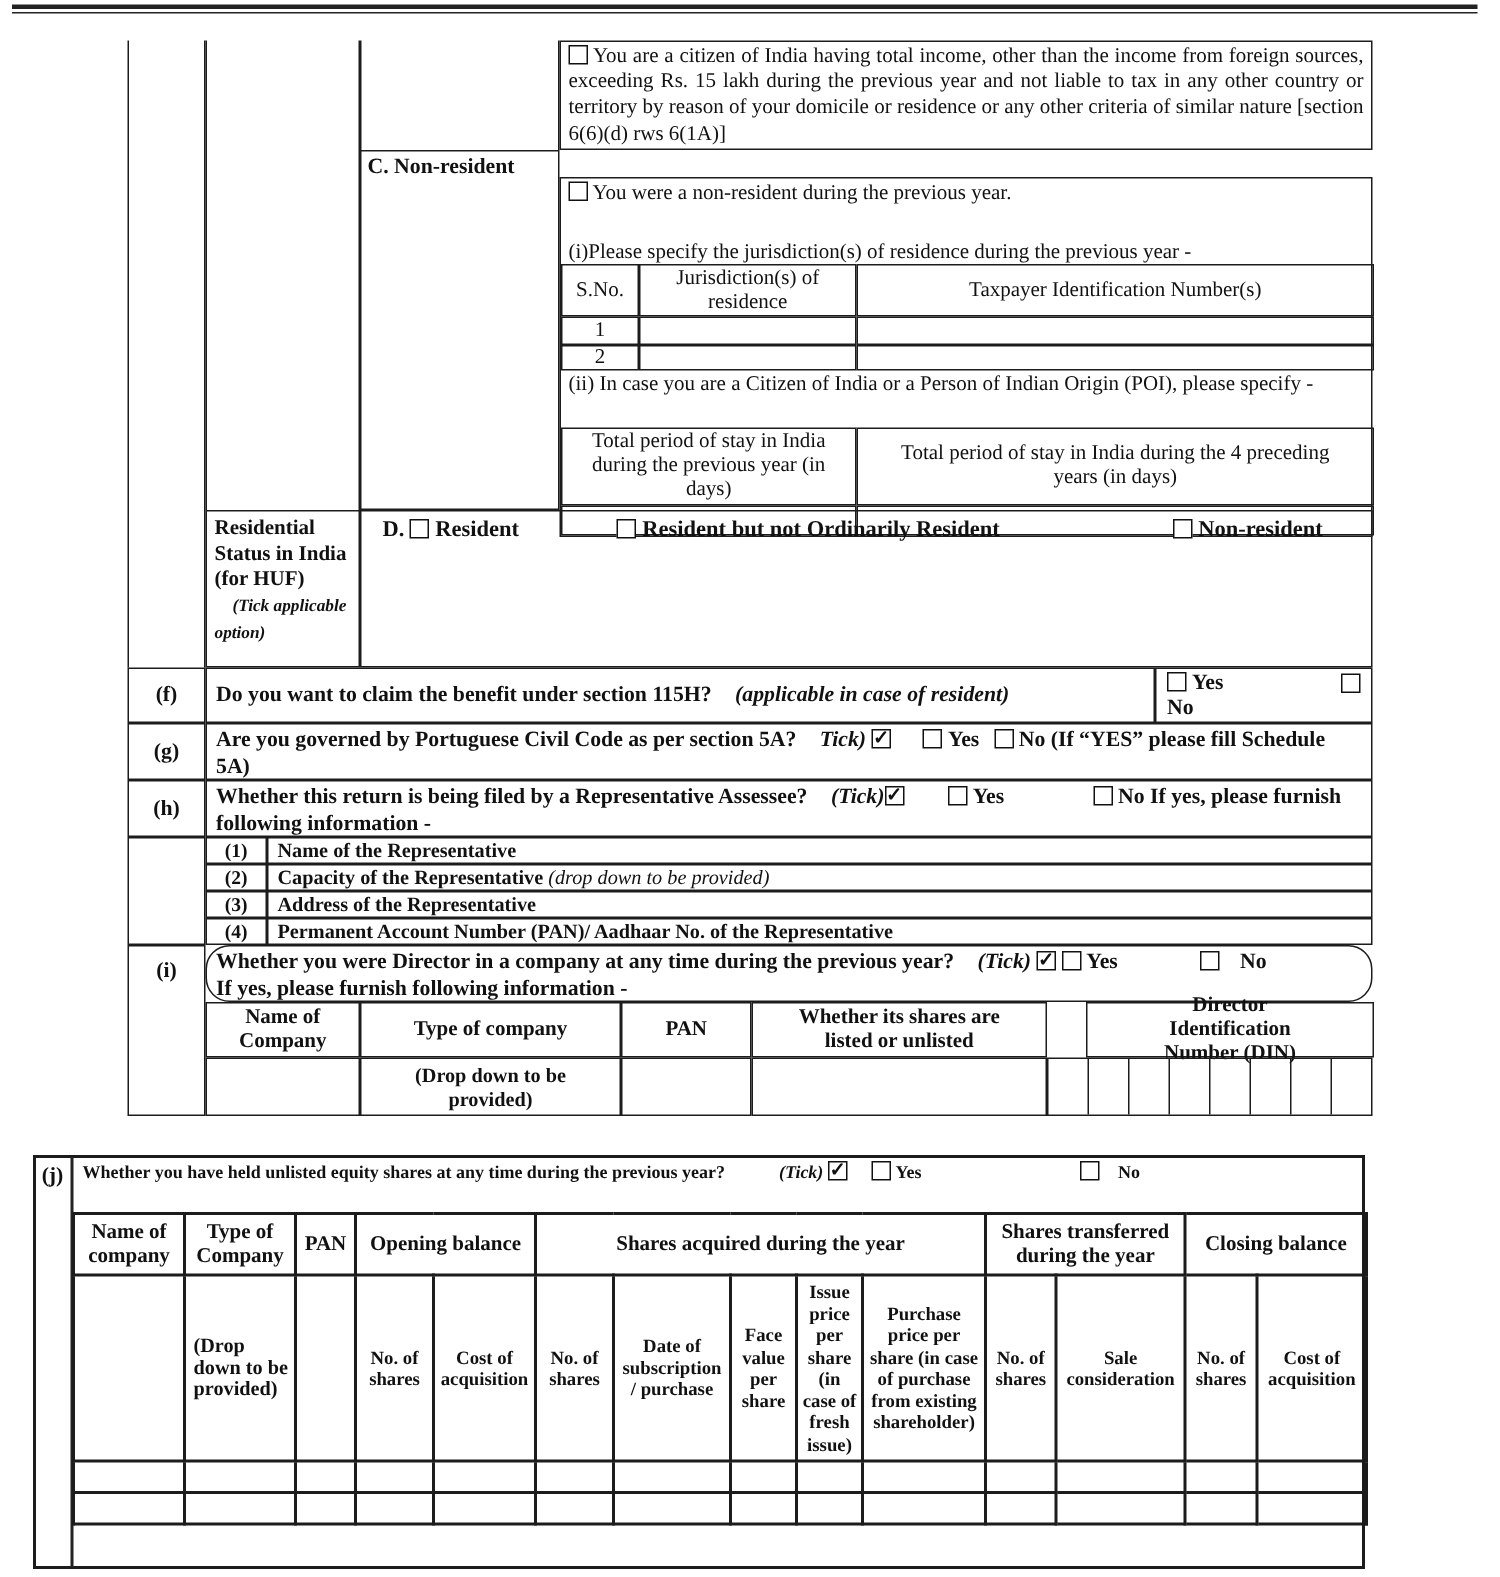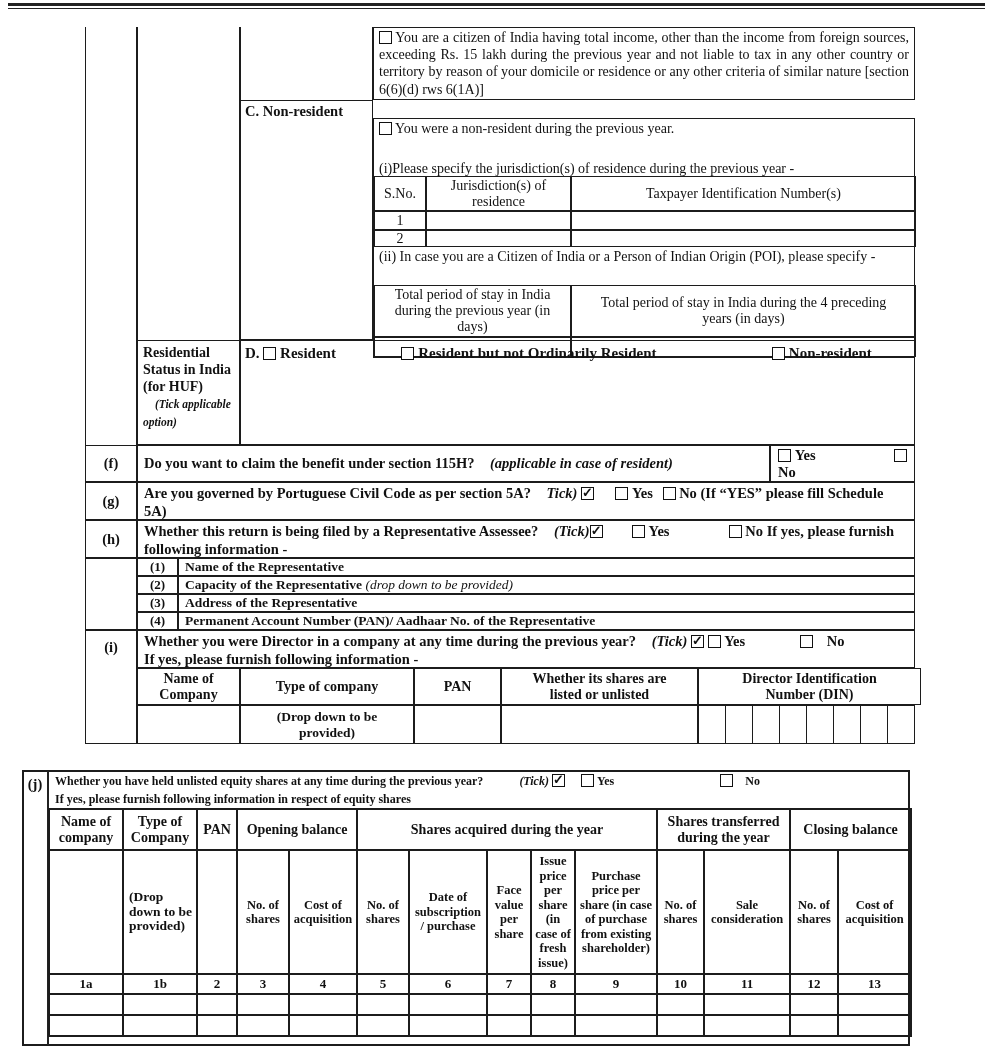--- a/index.html
+++ b/index.html
@@ -71,21 +71,21 @@
     <div class="cell ctr" style="left:0;top:166px;width:197px;height:52px;padding:0 6px;">Total period of stay in India during the previous year (in days)</div>
     <div class="cell ctr" style="left:197px;top:166px;width:345px;height:52px;padding:0 20px;">Total period of stay in India during the 4 preceding years (in days)</div>
     <div class="cell" style="left:0;top:218px;width:197px;height:20px;"></div>
     <div class="cell" style="left:197px;top:218px;width:345px;height:20px;"></div>
   </div>
 
   <div class="cell" style="left:137px;top:340px;width:103px;height:105px;padding:3px 5px;font-size:14px;line-height:17px;">
     <span class="b">Residential Status in India (for HUF)</span><br>
     <span class="bi" style="font-size:11.5px;">(Tick applicable option)</span>
   </div>
-  <div class="cell" style="left:240px;top:340px;width:675px;height:105px;padding:4px 4px;font-size:15px;white-space:nowrap;">
+  <div class="cell" style="left:240px;top:340px;width:675px;height:105px;padding:4px 14px;font-size:15px;white-space:nowrap;">
     <span class="b">D.</span>
     <span class="cb"></span>
     <span class="b">Resident</span>
     <span class="sp" style="width:58px"></span>
     <span class="cb"></span>
     <span class="b">Resident but not Ordinarily Resident</span>
     <span class="sp" style="width:108px"></span>
     <span class="cb"></span>
     <span class="b">Non-resident</span>
   </div>
@@ -141,40 +141,40 @@
     <span class="it">(drop down to be provided)</span>
   </div>
 
   <div class="cell ctr b" style="left:137px;top:594px;width:41px;height:18px;font-size:13px;">(3)</div>
   <div class="cell b" style="left:178px;top:594px;width:737px;height:18px;padding:0 6px;font-size:13.5px;line-height:15.5px;">Address of the Representative</div>
 
   <div class="cell ctr b" style="left:137px;top:612px;width:41px;height:18px;font-size:13px;">(4)</div>
   <div class="cell b" style="left:178px;top:612px;width:737px;height:18px;padding:0 6px;font-size:13.5px;line-height:15.5px;">Permanent Account Number (PAN)/ Aadhaar No. of the Representative</div>
 
   <div class="cell b" style="left:85px;top:630px;width:52px;height:114px;font-size:14.5px;text-align:center;padding-top:8px;">(i)</div>
-  <div class="cell" style="left:137px;top:630px;width:778px;height:38px;padding:1px 6px;font-size:14.5px;line-height:18px;">
+  <div class="cell" style="left:137px;top:630px;width:778px;height:38px;padding:1px 6px;font-size:14.5px;line-height:18px;border-radius:16px;">
     <div>
       <span class="b">Whether you were Director in a company at any time during the previous year?</span>
       <span class="bi">(Tick)</span>
       <span class="cb ck"></span>
       <span class="cb"></span>
       <span class="b">Yes</span>
       <span class="sp" style="width:48px"></span>
       <span class="cb"></span>
       <span class="sp" style="width:6px"></span>
       <span class="b">No</span>
     </div>
     <div class="b">If yes, please furnish following information -</div>
   </div>
 
   <div class="cell ctr b" style="left:137px;top:668px;width:103px;height:37px;font-size:14px;line-height:16px;">Name of Company</div>
   <div class="cell ctr b" style="left:240px;top:668px;width:174px;height:37px;font-size:14px;">Type of company</div>
   <div class="cell ctr b" style="left:414px;top:668px;width:87px;height:37px;font-size:14px;">PAN</div>
   <div class="cell ctr b" style="left:501px;top:668px;width:197px;height:37px;font-size:14px;line-height:16px;padding:0 14px;">Whether its shares are listed or unlisted</div>
-  <div class="cell ctr b" style="left:698px;top:668px;width:223px;height:37px;font-size:14px;line-height:16px;padding:0 30px;text-align:center;">Director Identification Number (DIN)</div>
+  <div class="cell ctr b" style="left:724px;top:668px;width:192px;height:37px;font-size:14px;line-height:16px;padding:0 30px;text-align:center;">Director Identification Number (DIN)</div>
 
   <div class="cell" style="left:137px;top:705px;width:103px;height:39px;"></div>
   <div class="cell ctr b" style="left:240px;top:705px;width:174px;height:39px;font-size:13.5px;line-height:15.5px;padding:0 28px;">(Drop down to be provided)</div>
   <div class="cell" style="left:414px;top:705px;width:87px;height:39px;"></div>
   <div class="cell" style="left:501px;top:705px;width:197px;height:39px;"></div>
   <div class="cell" style="left:698px;top:705px;width:217px;height:39px;display:flex;">
     <div class="din"></div>
     <div class="din"></div>
     <div class="din"></div>
     <div class="din"></div>
@@ -195,21 +195,20 @@
       <span class="bi">(Tick)</span>
       <span class="cb ck"></span>
       <span class="sp" style="width:10px"></span>
       <span class="cb"></span>
       <span class="b">Yes</span>
       <span class="sp" style="width:100px"></span>
       <span class="cb"></span>
       <span class="sp" style="width:6px"></span>
       <span class="b">No</span>
     </div>
-    <div class="b">If yes, please furnish following information in respect of equity shares</div>
   </div>
 
   <table class="shares">
     <colgroup>
       <col style="width:74px">
         <col style="width:74px">
         <col style="width:40px">
         <col style="width:52px">
       <col style="width:68px">
         <col style="width:52px">
@@ -241,36 +240,20 @@
       <td>No. of shares</td>
       <td>Date of subscription / purchase</td>
       <td>Face value per share</td>
       <td>Issue price per share (in case of fresh issue)</td>
       <td>Purchase price per share (in case of purchase from existing shareholder)</td>
       <td>No. of shares</td>
       <td>Sale consideration</td>
       <td>No. of shares</td>
       <td>Cost of acquisition</td>
     </tr>
-    <tr style="height:20px">
-      <td class="num">1a</td>
-      <td class="num">1b</td>
-      <td class="num">2</td>
-      <td class="num">3</td>
-      <td class="num">4</td>
-      <td class="num">5</td>
-      <td class="num">6</td>
-      <td class="num">7</td>
-      <td class="num">8</td>
-      <td class="num">9</td>
-      <td class="num">10</td>
-      <td class="num">11</td>
-      <td class="num">12</td>
-      <td class="num">13</td>
-    </tr>
     <tr style="height:21px">
       <td></td>
           <td></td>
       <td></td>
           <td></td>
       <td></td>
           <td></td>
       <td></td>
           <td></td>
       <td></td>

